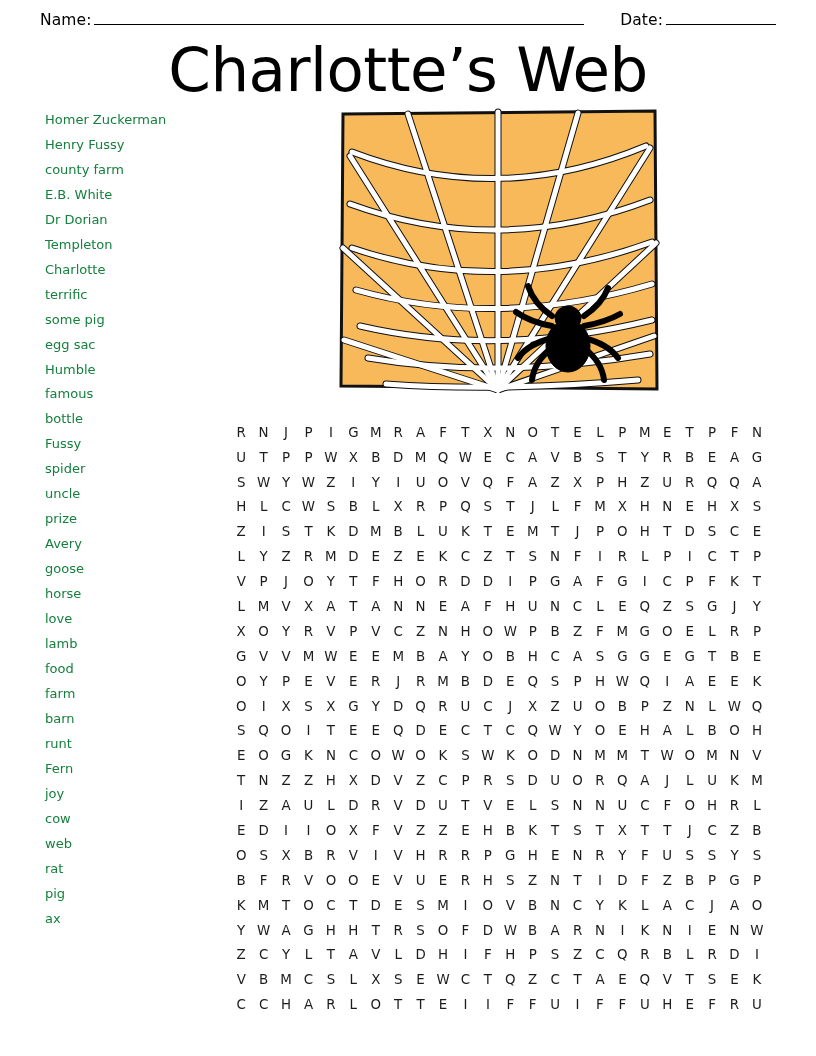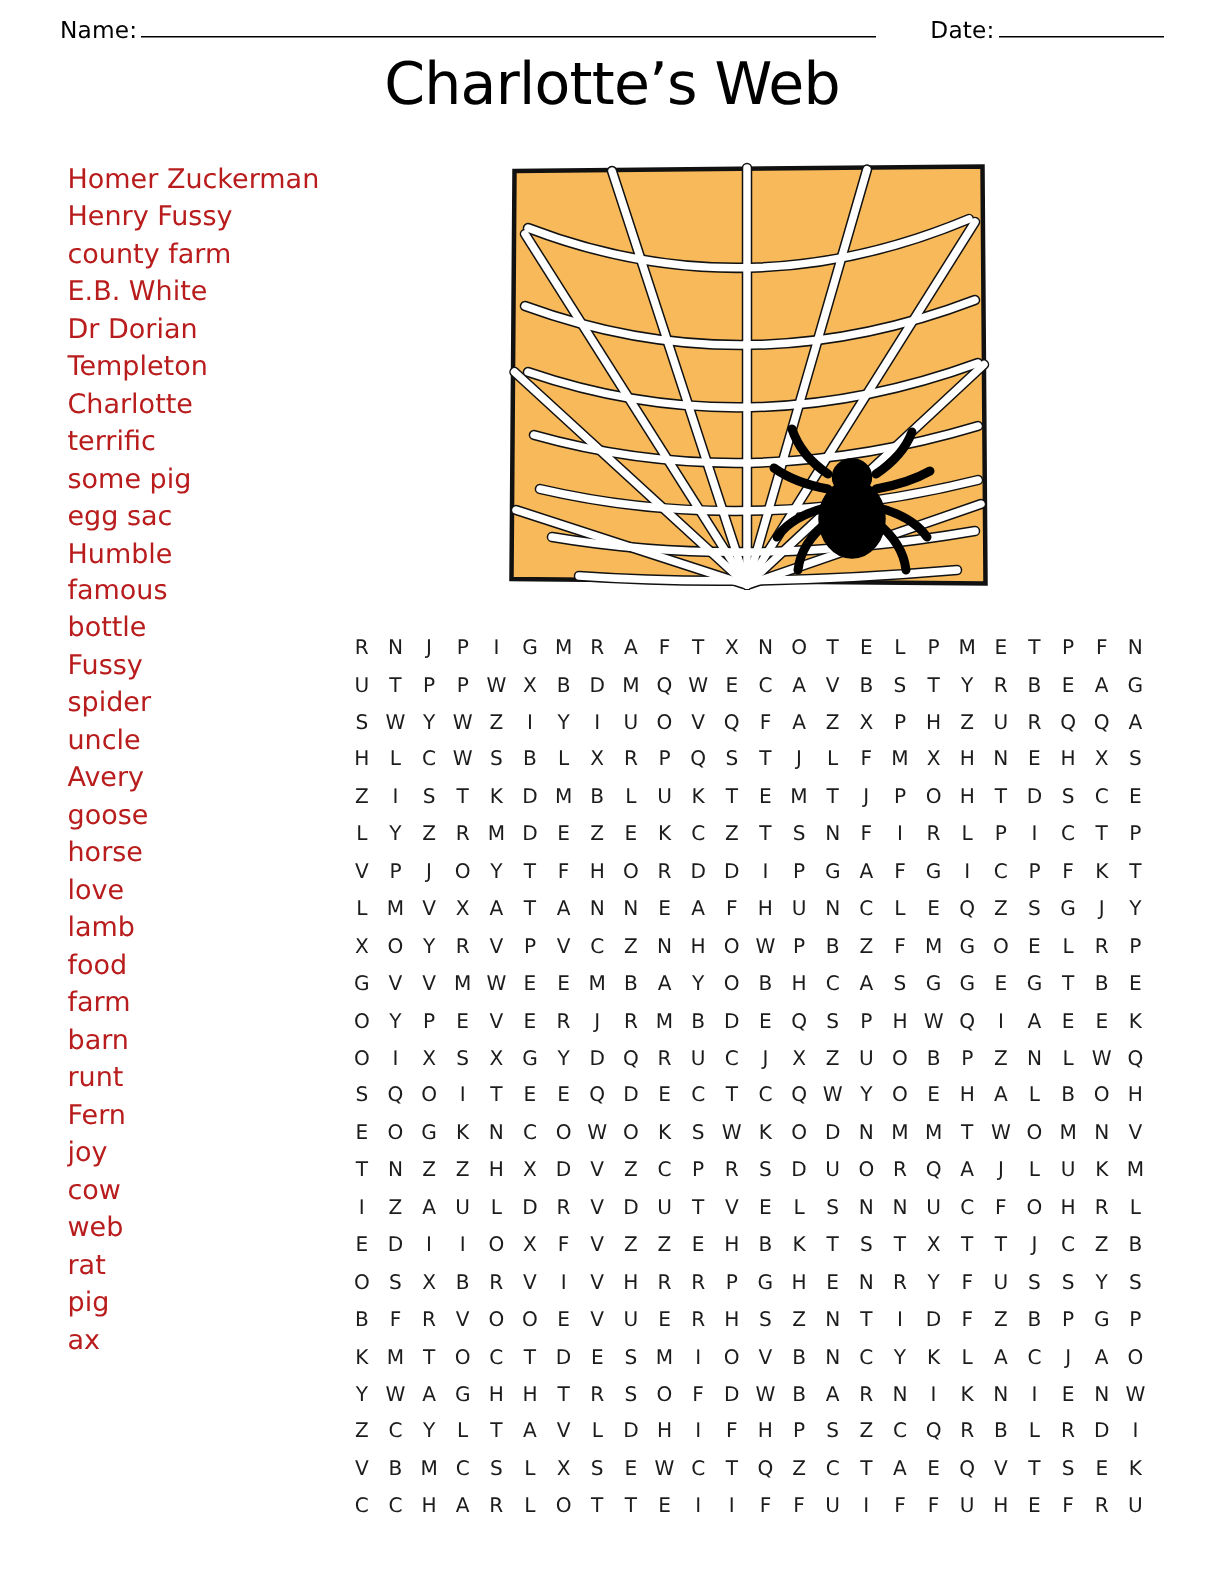--- a/index.html
+++ b/index.html
@@ -42,41 +42,41 @@
   .date-label { margin-left: 36px; }
 
   
   .title {
     position: absolute;
     top: 36px;
     left: 0;
     width: 816px;
     text-align: center;
     font-family: "DejaVu Sans", sans-serif;
-    font-size: 39px;
+    font-size: 61px;
     font-weight: 400;
     letter-spacing: -0.5px;
     line-height: 1.1;
   }
 
   
   .word-list {
     position: absolute;
     top: 108px;
     left: 45px;
     width: 180px;
     list-style: none;
     margin: 0;
     padding: 0;
   }
   .word-list li {
-    font-size: 18px;
+    font-size: 13px;
     line-height: 24.95px;
     white-space: nowrap;
-    color: #b91c1c;
+    color: #15803d;
   }
 
   
   .web-figure {
     position: absolute;
     top: 108px;
     left: 338px;
     width: 322px;
     height: 285px;
   }
@@ -125,20 +125,21 @@
   <li>Charlotte</li>
   <li>terrific</li>
   <li>some pig</li>
   <li>egg sac</li>
   <li>Humble</li>
   <li>famous</li>
   <li>bottle</li>
   <li>Fussy</li>
   <li>spider</li>
   <li>uncle</li>
+  <li>prize</li>
   <li>Avery</li>
   <li>goose</li>
   <li>horse</li>
   <li>love</li>
   <li>lamb</li>
   <li>food</li>
   <li>farm</li>
   <li>barn</li>
   <li>runt</li>
   <li>Fern</li>

